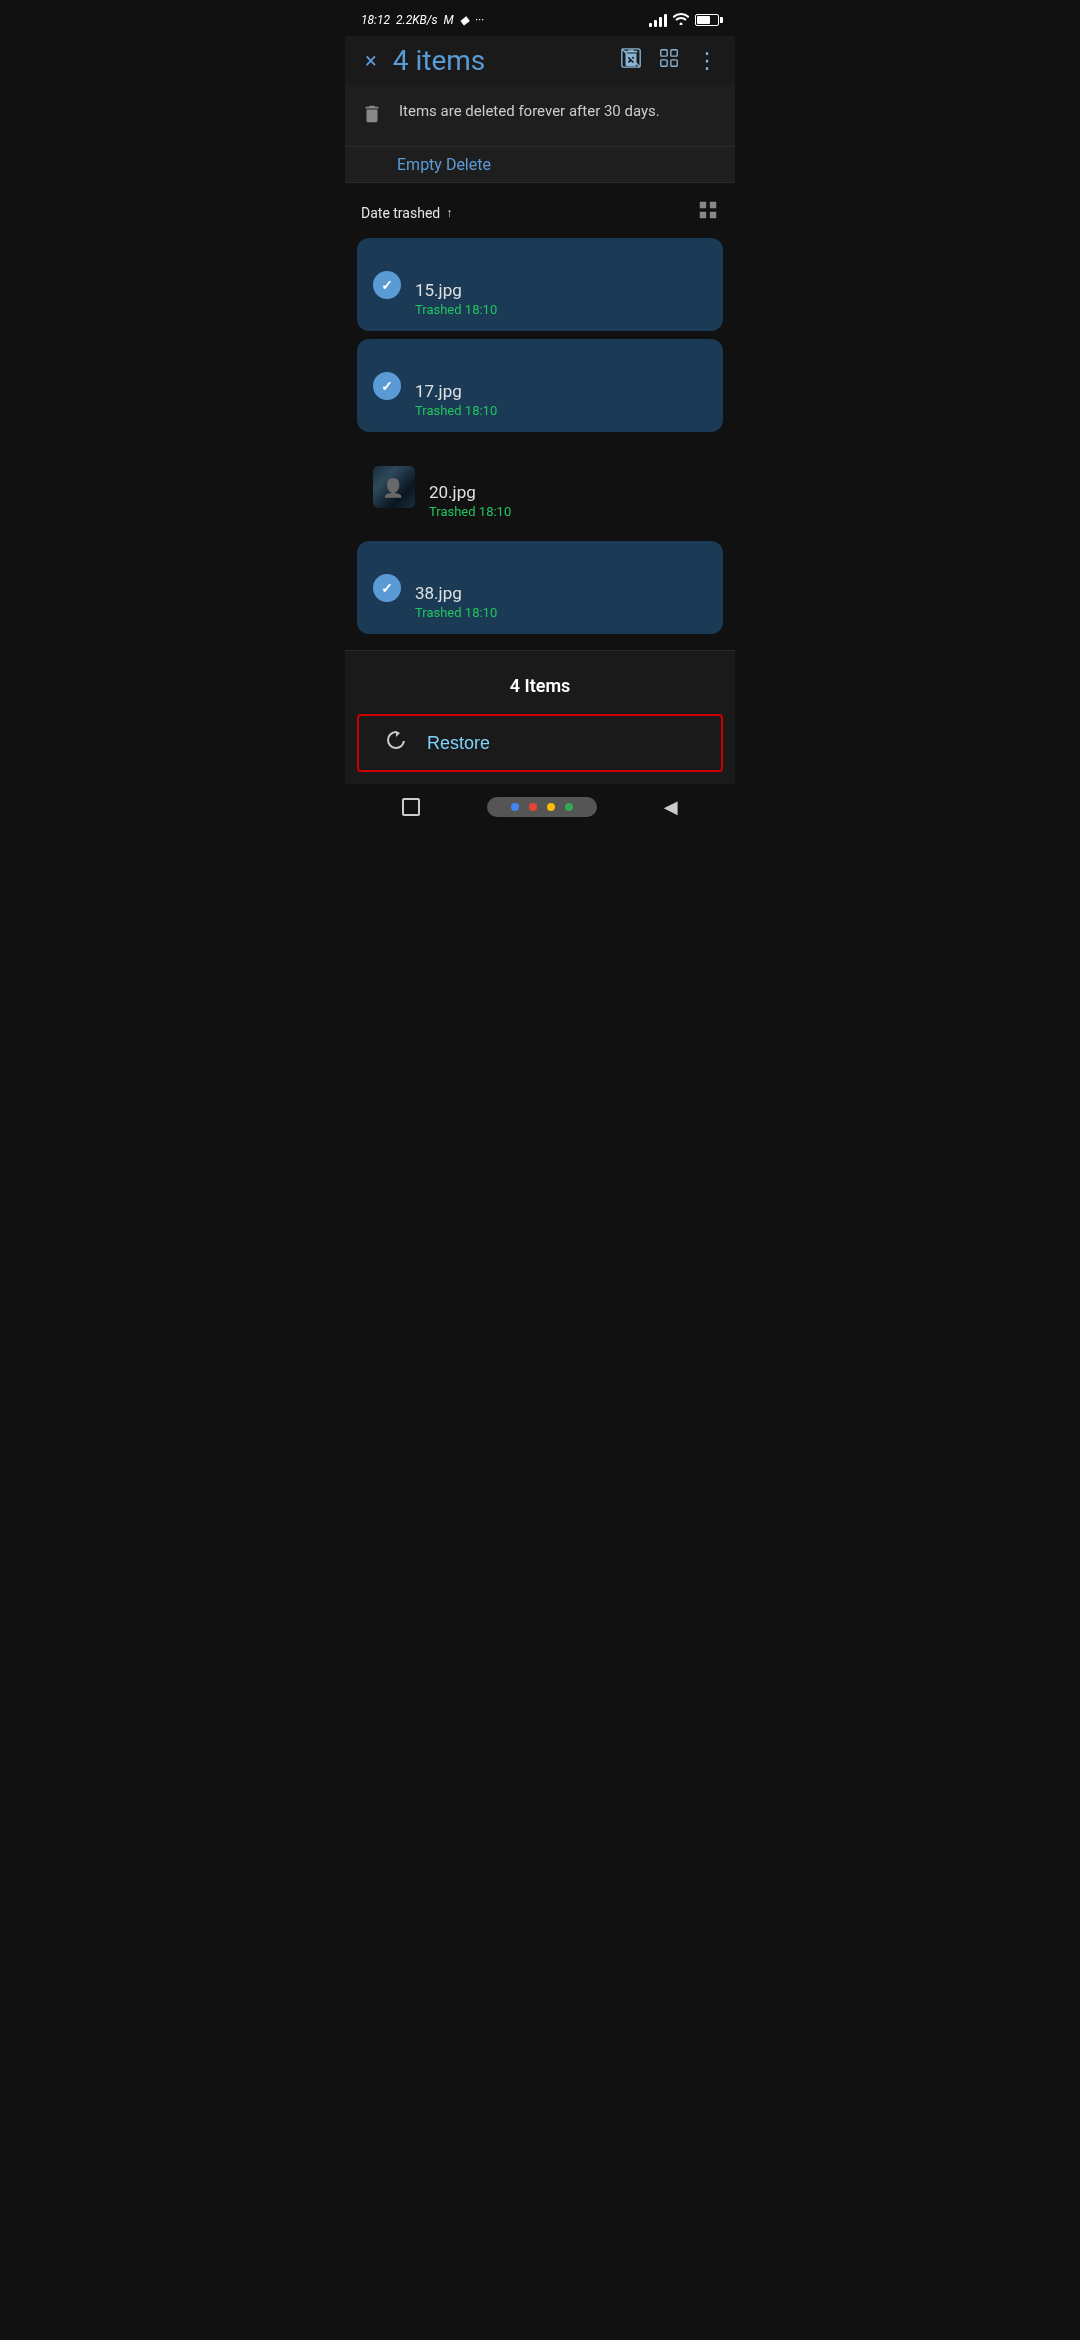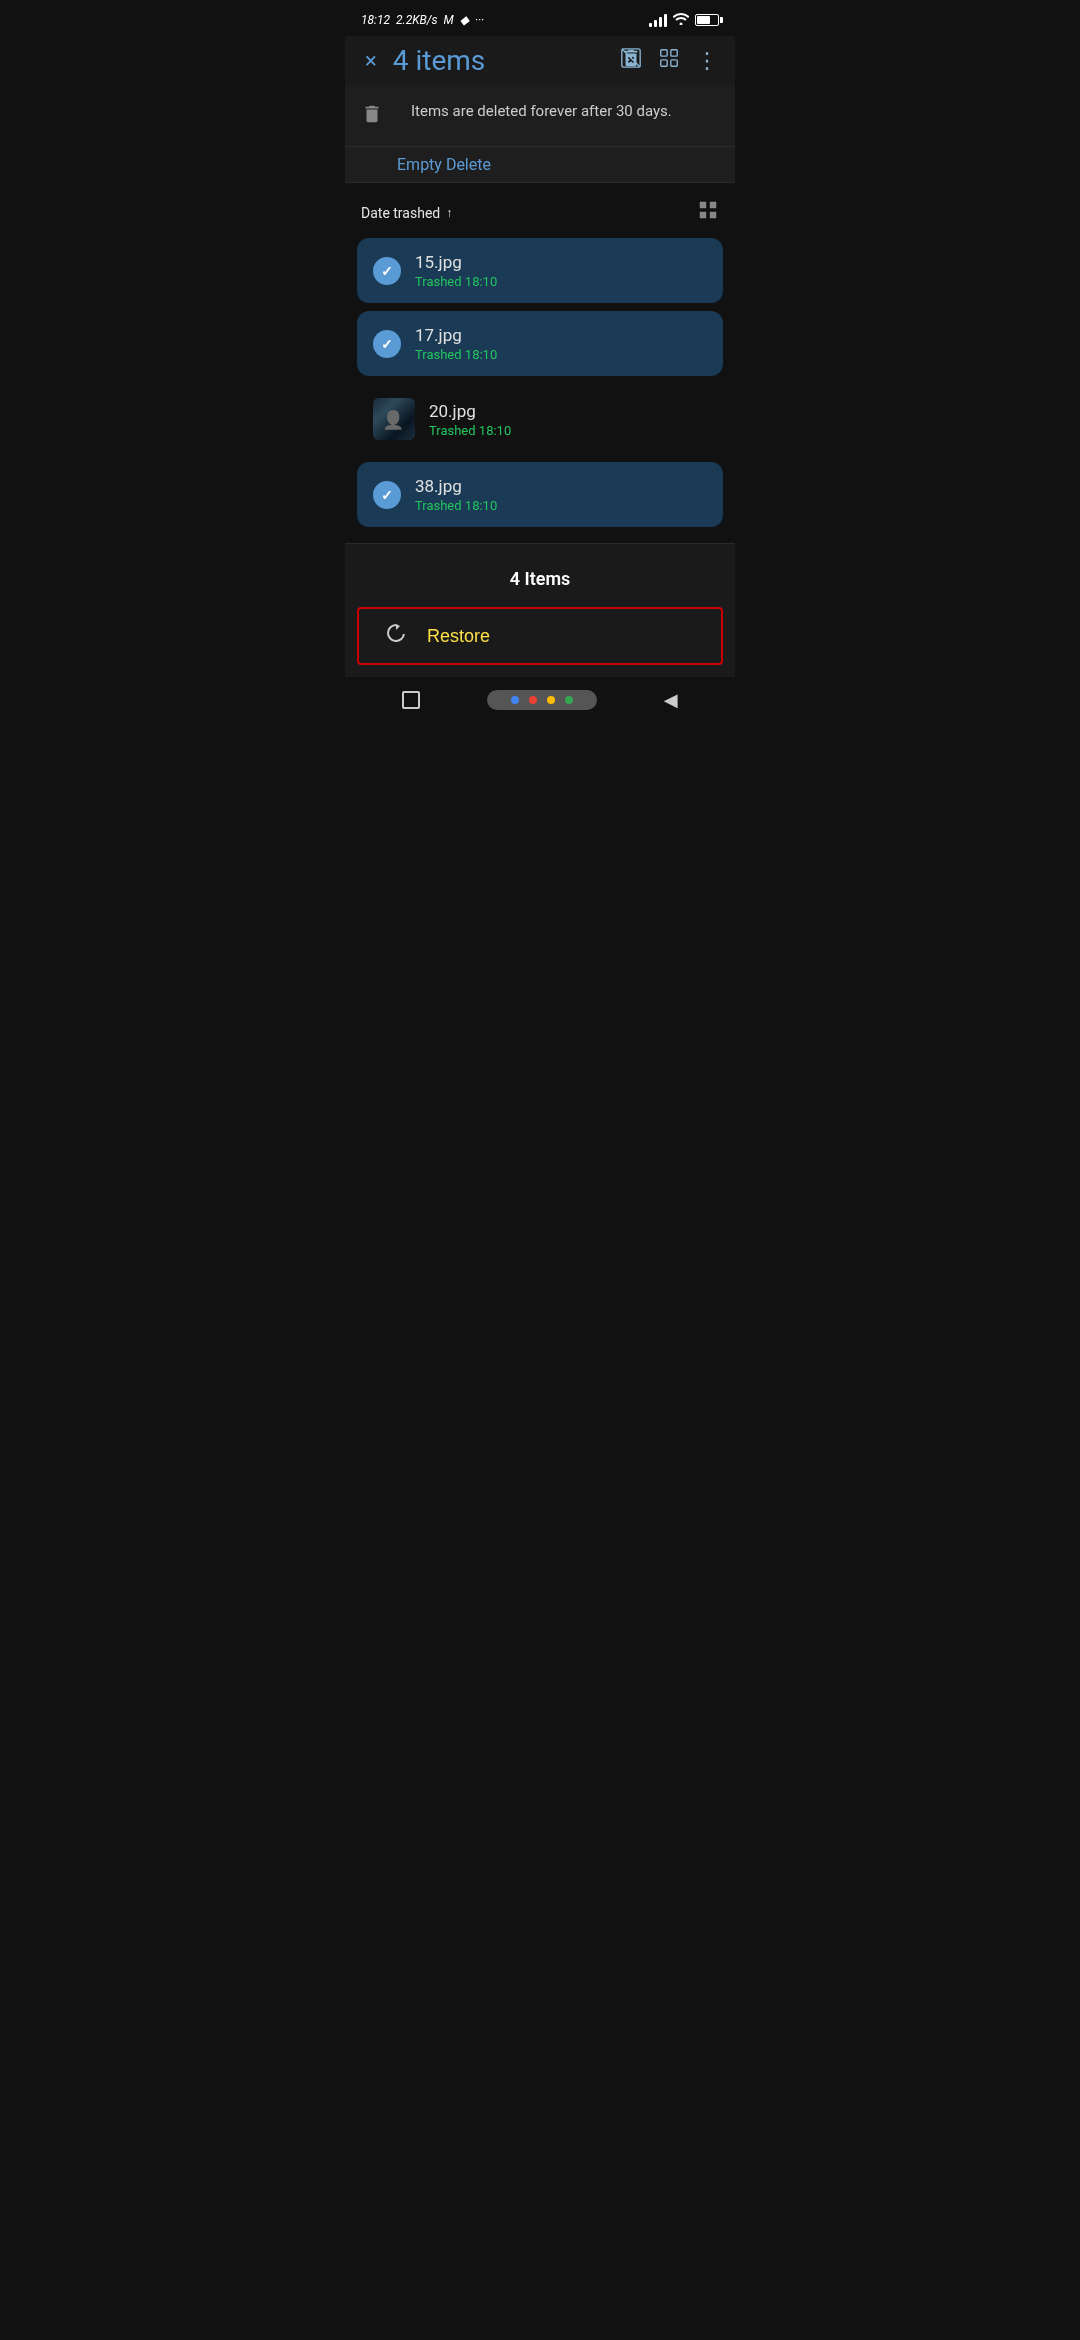--- a/index.html
+++ b/index.html
@@ -116,21 +116,21 @@
       height: 22px;
       fill: #8ab4d4;
     }
 
     
     .info-banner {
       background: #1e1e1e;
       padding: 16px;
       display: flex;
       align-items: flex-start;
-      gap: 28px;
+      gap: 16px;
       border-bottom: 1px solid #2a2a2a;
     }
     .info-banner-icon {
       color: #888888;
       font-size: 20px;
       margin-top: 2px;
       flex-shrink: 0;
     }
     .info-banner-text {
       color: #cccccc;
@@ -222,20 +222,21 @@
       flex-shrink: 0;
       background: #333333;
       overflow: hidden;
       display: flex;
       align-items: center;
       justify-content: center;
     }
 
     .file-info {
       flex: 1;
+      margin-top: 28px;
     }
     .file-name {
       font-size: 17px;
       color: #e0e0e0;
       font-weight: 400;
     }
     .file-meta {
       font-size: 13px;
       color: #22c55e;
       margin-top: 2px;
@@ -260,21 +261,21 @@
       display: flex;
       align-items: center;
       gap: 20px;
       padding: 14px 24px;
       cursor: pointer;
       background: transparent;
       border: none;
       width: 100%;
       text-align: left;
       font-size: 18px;
-      color: #fde047;
+      color: #7dd3fc;
     }
     .action-btn.highlighted {
       border: 2px solid #cc0000;
       margin: 4px 12px;
       width: calc(100% - 24px);
       border-radius: 4px;
       padding: 12px 24px;
     }
     .action-btn-icon {
       font-size: 22px;

